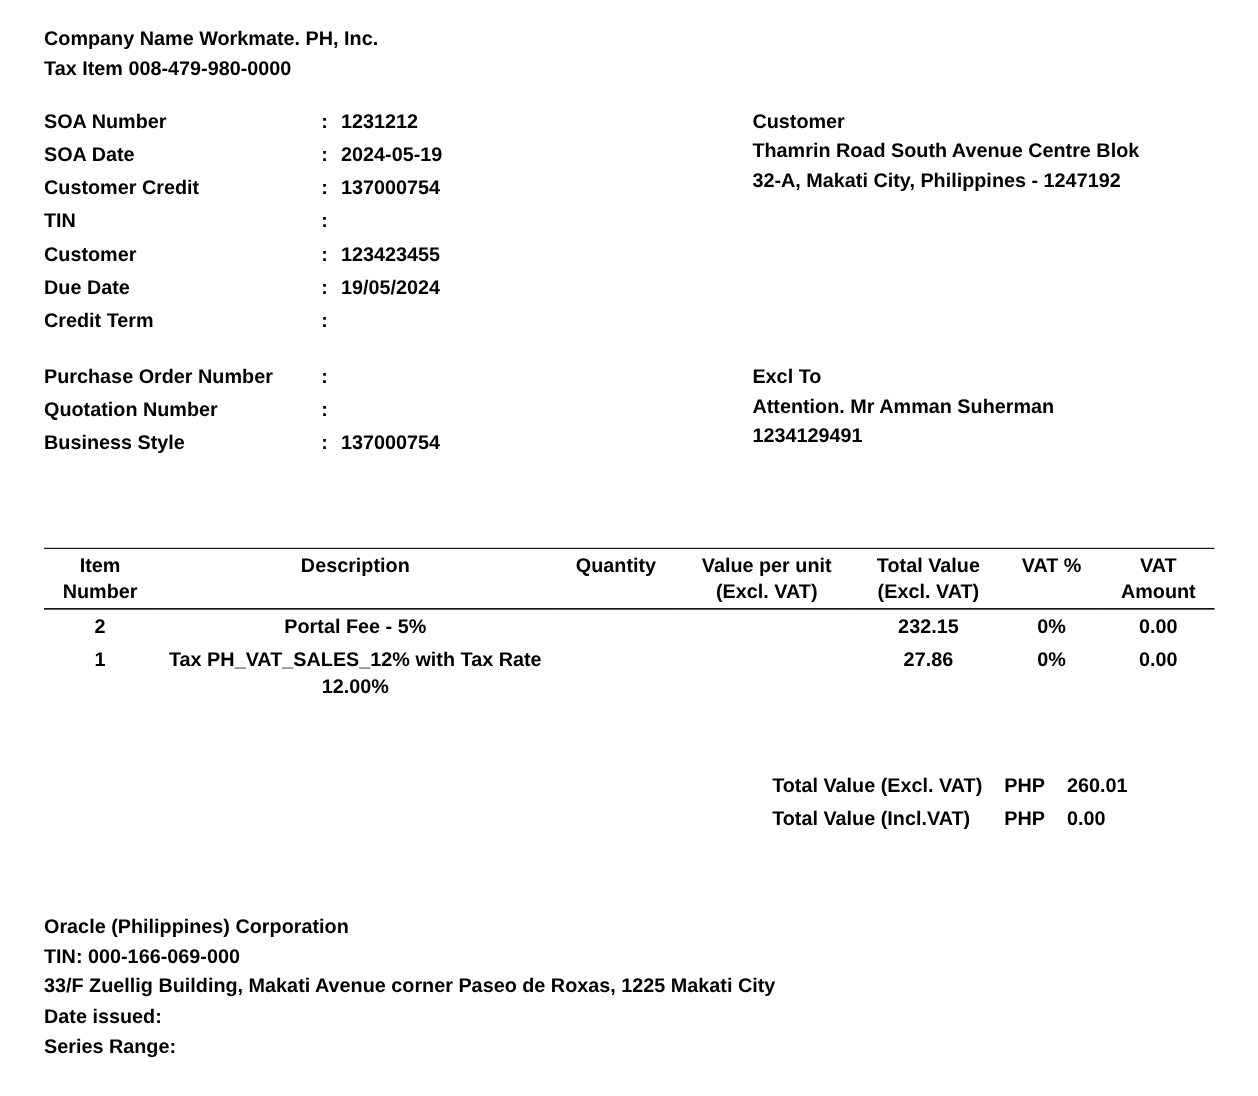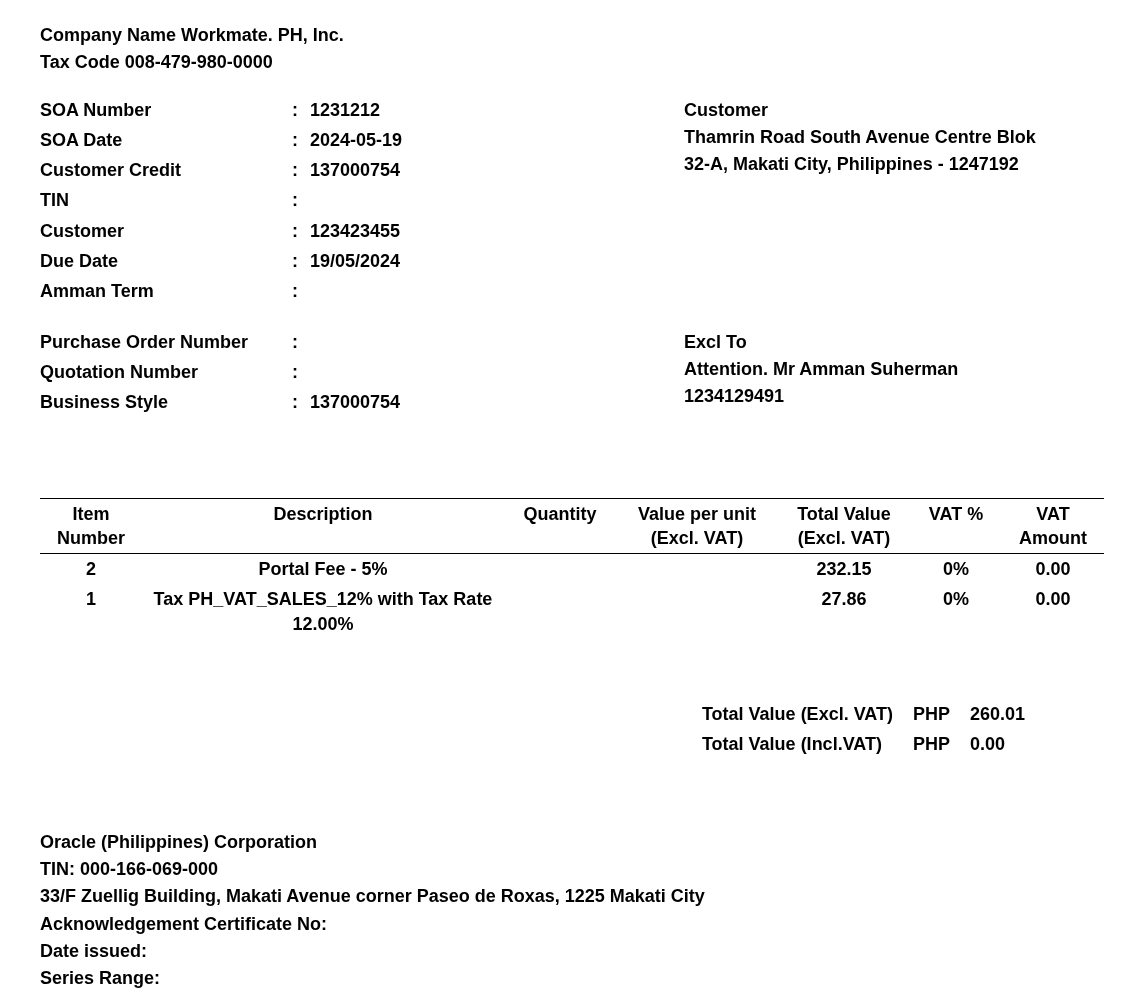--- a/index.html
+++ b/index.html
@@ -34,21 +34,21 @@
   .totals td{padding:3px 14px 3px 6px;}
   .footer{margin-top:70px;}
   .footer p{margin:3px 0;}
 </style>
 </head>
 <body>
 
 <div class="page">
   <div class="hdr">
     <p><span>Company Name</span> <span>Workmate. PH, Inc.</span></p>
-    <p><span>Tax Code</span> <span>008-479-980-0000</span></p>
+    <p><span>Tax Item</span> <span>008-479-980-0000</span></p>
   </div>
 
   <div class="block cols">
     <div class="left">
       <table class="kv">
         <tbody>
             <tr>
               <td class="lab">SOA Number</td>
               <td class="sep">:</td>
               <td class="val">1231212</td>
@@ -72,21 +72,21 @@
               <td class="lab">Customer</td>
               <td class="sep">:</td>
               <td class="val">123423455</td>
             </tr>
         <tr>
               <td class="lab">Due Date</td>
               <td class="sep">:</td>
               <td class="val">19/05/2024</td>
             </tr>
         <tr>
-              <td class="lab">Amman Term</td>
+              <td class="lab">Credit Term</td>
               <td class="sep">:</td>
               <td class="val"></td>
             </tr>
       </tbody>
         </table>
     </div>
     <div class="right cust">
       <p>Customer</p>
       <p>Thamrin Road South Avenue Centre Blok</p>
       <p>32-A, Makati City, Philippines - 1247192</p>
@@ -172,17 +172,16 @@
         <td class="r">0.00</td>
       </tr>
     </tbody>
       </table>
   </div>
 
   <div class="footer">
     <p>Oracle (Philippines) Corporation</p>
     <p>TIN: 000-166-069-000</p>
     <p>33/F Zuellig Building, Makati Avenue corner Paseo de Roxas, 1225 Makati City</p>
-    <p>Acknowledgement Certificate No:</p>
     <p>Date issued:</p>
     <p>Series Range:</p>
   </div>
 </div>
 
 </body></html>

